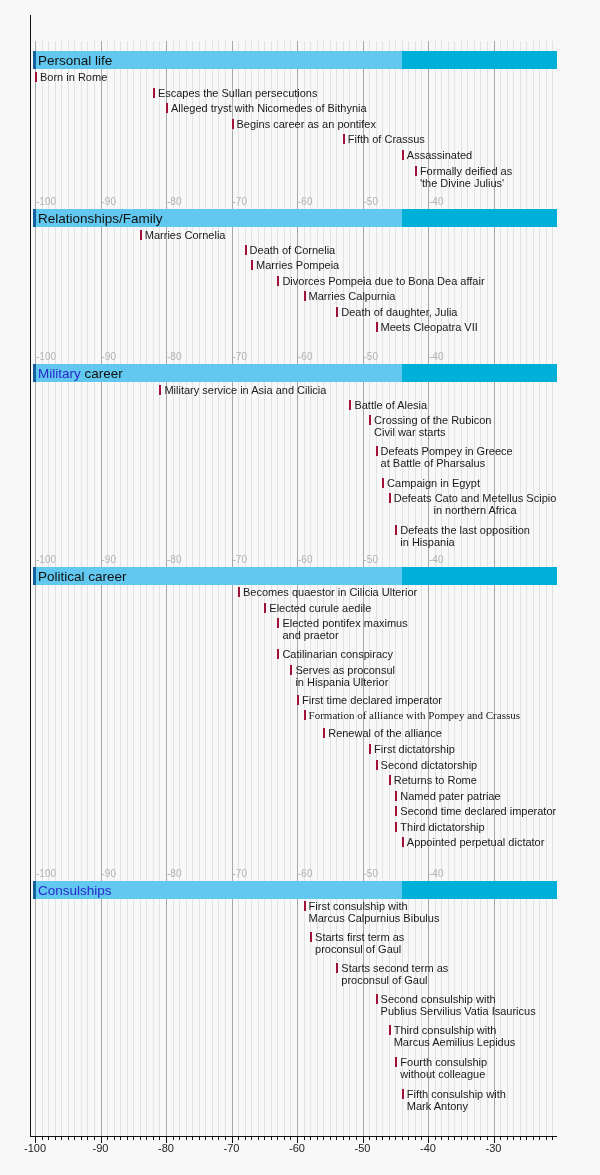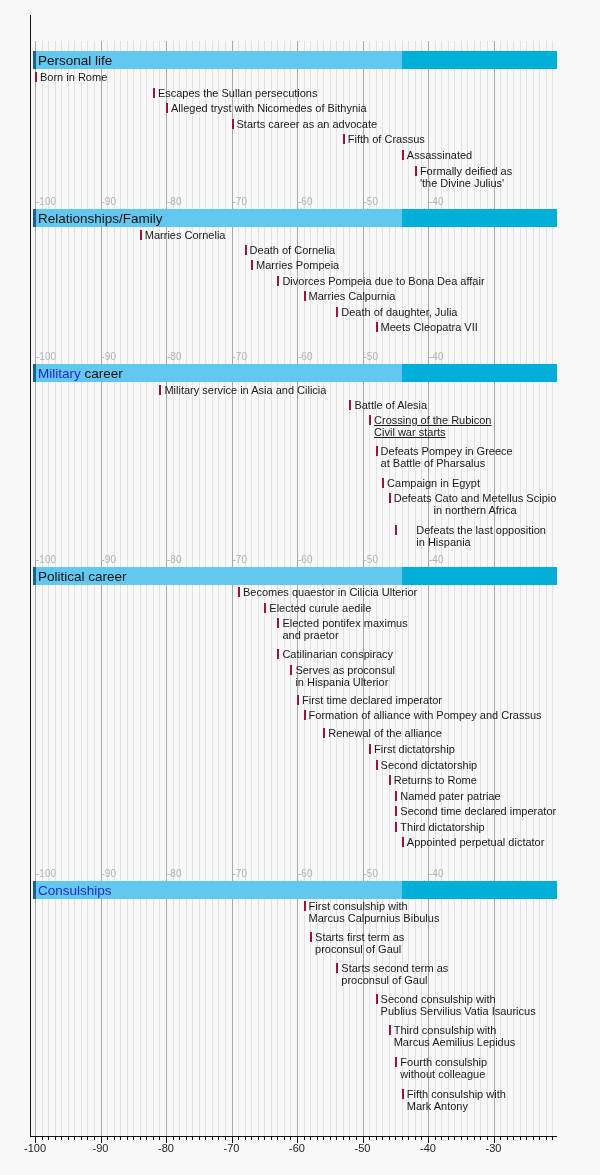--- a/index.html
+++ b/index.html
@@ -119,21 +119,21 @@
         <div class="edge" style="background: rgb(21, 97, 158);"></div>
       </div>
       <div class="section-title" style="top: 53px;"><span>Personal life</span></div>
       <div class="event-tick" style="left: 35px; top: 72px; background: rgb(160, 18, 56);"></div>
       <div class="event-label" style="left: 40px; top: 71px;">Born in Rome</div>
       <div class="event-tick" style="left: 152.9px; top: 88px; background: rgb(160, 18, 56);"></div>
       <div class="event-label" style="left: 157.9px; top: 87px;">Escapes the Sullan persecutions</div>
       <div class="event-tick" style="left: 166px; top: 103px; background: rgb(160, 18, 56);"></div>
       <div class="event-label" style="left: 171px; top: 102px;">Alleged tryst with Nicomedes of Bithynia</div>
       <div class="event-tick" style="left: 231.5px; top: 119px; background: rgb(160, 18, 56);"></div>
-      <div class="event-label" style="left: 236.5px; top: 118px;">Starts career as an advocate</div>
+      <div class="event-label" style="left: 236.5px; top: 118px;">Begins career as an pontifex</div>
       <div class="event-tick" style="left: 342.8px; top: 134px; background: rgb(160, 18, 56);"></div>
       <div class="event-label" style="left: 347.8px; top: 133px;">Fifth of Crassus</div>
       <div class="event-tick" style="left: 401.8px; top: 150px; background: rgb(160, 18, 56);"></div>
       <div class="event-label" style="left: 406.8px; top: 149px;">Assassinated</div>
       <div class="event-tick" style="left: 414.9px; top: 166px; background: rgb(160, 18, 56);"></div>
       <div class="event-label" style="left: 419.9px; top: 165px;">Formally deified as
 'the Divine Julius'</div>
       <div class="bar" style="top: 209px; background: rgb(98, 200, 239);">
         <div class="dark" style="left: 368.8px; background: rgb(0, 176, 216);"></div>
         <div class="edge" style="background: rgb(21, 97, 158);"></div>
@@ -156,32 +156,32 @@
       <div class="bar" style="top: 364px; background: rgb(98, 200, 239);">
         <div class="dark" style="left: 368.8px; background: rgb(0, 176, 216);"></div>
         <div class="edge" style="background: rgb(21, 97, 158);"></div>
       </div>
       <div class="section-title" style="top: 366px;"><span class="lnk" style="color: rgb(41, 41, 204);">Military</span><span> career</span></div>
       <div class="event-tick" style="left: 159.4px; top: 385px; background: rgb(160, 18, 56);"></div>
       <div class="event-label" style="left: 164.4px; top: 384px;">Military service in Asia and Cilicia</div>
       <div class="event-tick" style="left: 349.4px; top: 400px; background: rgb(160, 18, 56);"></div>
       <div class="event-label" style="left: 354.4px; top: 399px;">Battle of Alesia</div>
       <div class="event-tick" style="left: 369.1px; top: 415px; background: rgb(160, 18, 56);"></div>
-      <div class="event-label" style="left: 374.1px; top: 414px; text-decoration: underline;">Crossing of the Rubicon
+      <div class="event-label" style="left: 374.1px; top: 414px;">Crossing of the Rubicon
 Civil war starts</div>
       <div class="event-tick" style="left: 375.6px; top: 446px; background: rgb(160, 18, 56);"></div>
       <div class="event-label" style="left: 380.6px; top: 445px;">Defeats Pompey in Greece
 at Battle of Pharsalus</div>
       <div class="event-tick" style="left: 382.1px; top: 478px; background: rgb(160, 18, 56);"></div>
       <div class="event-label" style="left: 387.1px; top: 477px;">Campaign in Egypt</div>
       <div class="event-tick" style="left: 388.7px; top: 493px; background: rgb(160, 18, 56);"></div>
       <div class="event-label" style="left: 393.7px; top: 492px; text-align: center;">Defeats Cato and Metellus Scipio
 in northern Africa</div>
       <div class="event-tick" style="left: 395.3px; top: 525px; background: rgb(160, 18, 56);"></div>
-      <div class="event-label" style="left: 400.3px; top: 524px; margin-left: 16px;">Defeats the last opposition
+      <div class="event-label" style="left: 400.3px; top: 524px;">Defeats the last opposition
 in Hispania</div>
       <div class="bar" style="top: 567px; background: rgb(98, 200, 239);">
         <div class="dark" style="left: 368.8px; background: rgb(0, 176, 216);"></div>
         <div class="edge" style="background: rgb(21, 97, 158);"></div>
       </div>
       <div class="section-title" style="top: 569px;"><span>Political career</span></div>
       <div class="event-tick" style="left: 238px; top: 587px; background: rgb(160, 18, 56);"></div>
       <div class="event-label" style="left: 243px; top: 586px;">Becomes quaestor in Cilicia Ulterior</div>
       <div class="event-tick" style="left: 264.3px; top: 603px; background: rgb(160, 18, 56);"></div>
       <div class="event-label" style="left: 269.3px; top: 602px;">Elected curule aedile</div>
@@ -189,21 +189,21 @@
       <div class="event-label" style="left: 282.4px; top: 617px;">Elected pontifex maximus
 and praetor</div>
       <div class="event-tick" style="left: 277.4px; top: 649px; background: rgb(160, 18, 56);"></div>
       <div class="event-label" style="left: 282.4px; top: 648px;">Catilinarian conspiracy</div>
       <div class="event-tick" style="left: 290.4px; top: 665px; background: rgb(160, 18, 56);"></div>
       <div class="event-label" style="left: 295.4px; top: 664px;">Serves as proconsul
 in Hispania Ulterior</div>
       <div class="event-tick" style="left: 297px; top: 695px; background: rgb(160, 18, 56);"></div>
       <div class="event-label" style="left: 302px; top: 694px;">First time declared imperator</div>
       <div class="event-tick" style="left: 303.6px; top: 710px; background: rgb(160, 18, 56);"></div>
-      <div class="event-label" style="left: 308.6px; top: 709px;">Formation of alliance with Pompey and Crassus</div>
+      <div class="event-label" style="left: 308.6px; top: 709px; font-family: Liberation Serif, serif;">Formation of alliance with Pompey and Crassus</div>
       <div class="event-tick" style="left: 323.2px; top: 728px; background: rgb(160, 18, 56);"></div>
       <div class="event-label" style="left: 328.2px; top: 727px;">Renewal of the alliance</div>
       <div class="event-tick" style="left: 369.1px; top: 744px; background: rgb(160, 18, 56);"></div>
       <div class="event-label" style="left: 374.1px; top: 743px;">First dictatorship</div>
       <div class="event-tick" style="left: 375.6px; top: 760px; background: rgb(160, 18, 56);"></div>
       <div class="event-label" style="left: 380.6px; top: 759px;">Second dictatorship</div>
       <div class="event-tick" style="left: 388.7px; top: 775px; background: rgb(160, 18, 56);"></div>
       <div class="event-label" style="left: 393.7px; top: 774px;">Returns to Rome</div>
       <div class="event-tick" style="left: 395.3px; top: 791px; background: rgb(160, 18, 56);"></div>
       <div class="event-label" style="left: 400.3px; top: 790px;">Named pater patriae</div>

